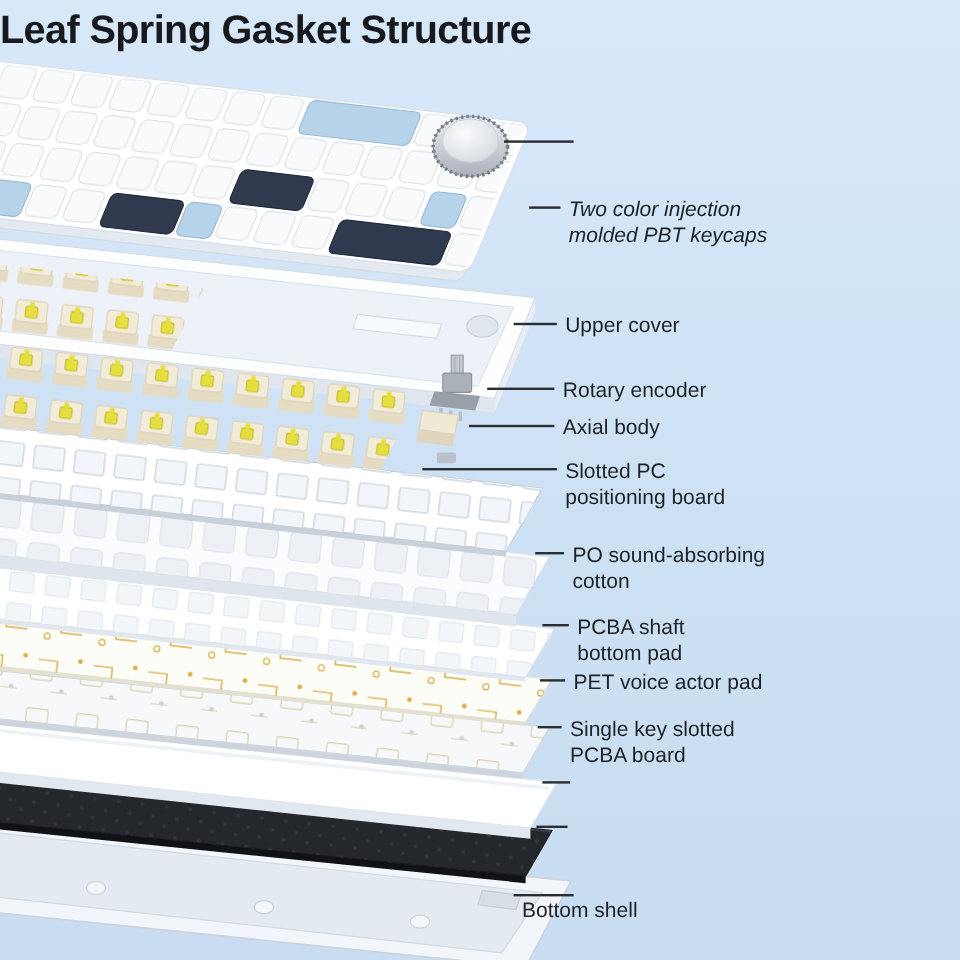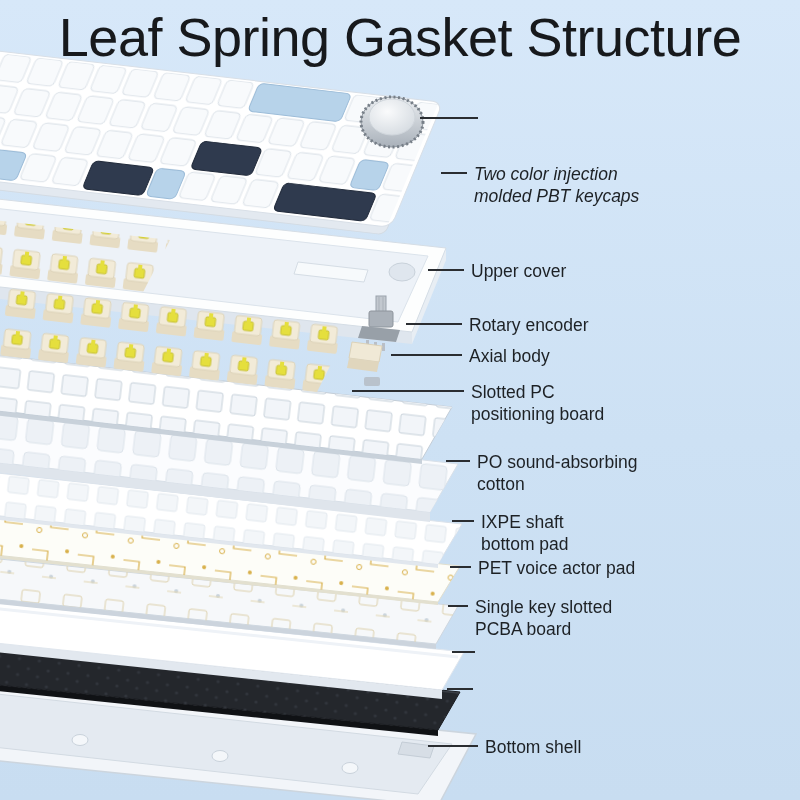--- a/index.html
+++ b/index.html
@@ -2,22 +2,22 @@
 <html><head>
 <meta charset="utf-8">
 <style>
   html,body{margin:0;padding:0;}
   .stage{
     position:relative;width:800px;height:800px;overflow:hidden;
     background:linear-gradient(180deg,#d7e8f9 0%,#cde1f4 55%,#c8ddf1 100%);
     font-family:"Liberation Sans",sans-serif;
   }
   .title{
-    position:absolute;top:6px;left:0;width:100%;text-align:center;
-    font-size:54px;font-weight:normal;letter-spacing:-0.5px;color:#17191c;margin:0;
+    position:absolute;top:6px;left:0;width:100%;
+    font-size:33px;font-weight:bold;letter-spacing:-0.5px;color:#17191c;margin:0;
   }
   .art{position:absolute;top:0;left:0;}
   .label{position:absolute;display:flex;align-items:flex-start;}
   .label .line{height:2px;background:#2a2d31;margin-top:9px;flex:none;}
   .label .txt{
     margin-left:7px;font-size:17.5px;line-height:1.28;color:#1d2125;
     white-space:pre-line;
   }
 </style>
 </head>
@@ -200,36 +200,36 @@
     <span class="txt">Slotted PC
 positioning board</span>
   </div>
   <div class="label" style="top:451px;left:446px;">
     <span class="line" style="width:24px"></span>
     <span class="txt">PO sound-absorbing
 cotton</span>
   </div>
   <div class="label" style="top:511px;left:452px;">
     <span class="line" style="width:22px"></span>
-    <span class="txt">IXPE shaft
+    <span class="txt">PCBA shaft
 bottom pad</span>
   </div>
   <div class="label" style="top:557px;left:450px;">
     <span class="line" style="width:21px"></span>
     <span class="txt">PET voice actor pad</span>
   </div>
   <div class="label" style="top:596px;left:448px;">
     <span class="line" style="width:20px"></span>
     <span class="txt">Single key slotted
 PCBA board</span>
   </div>
   <div class="label" style="top:642px;left:452px;">
     <span class="line" style="width:23px"></span>
   </div>
   <div class="label" style="top:679px;left:447px;">
     <span class="line" style="width:26px"></span>
   </div>
-  <div class="label" style="top:736px;left:428px;">
+  <div class="label" style="top:736px;left:428px;flex-direction:column;">
     <span class="line" style="width:50px"></span>
     <span class="txt">Bottom shell</span>
   </div>
 
 </div>
 
 </body></html>

